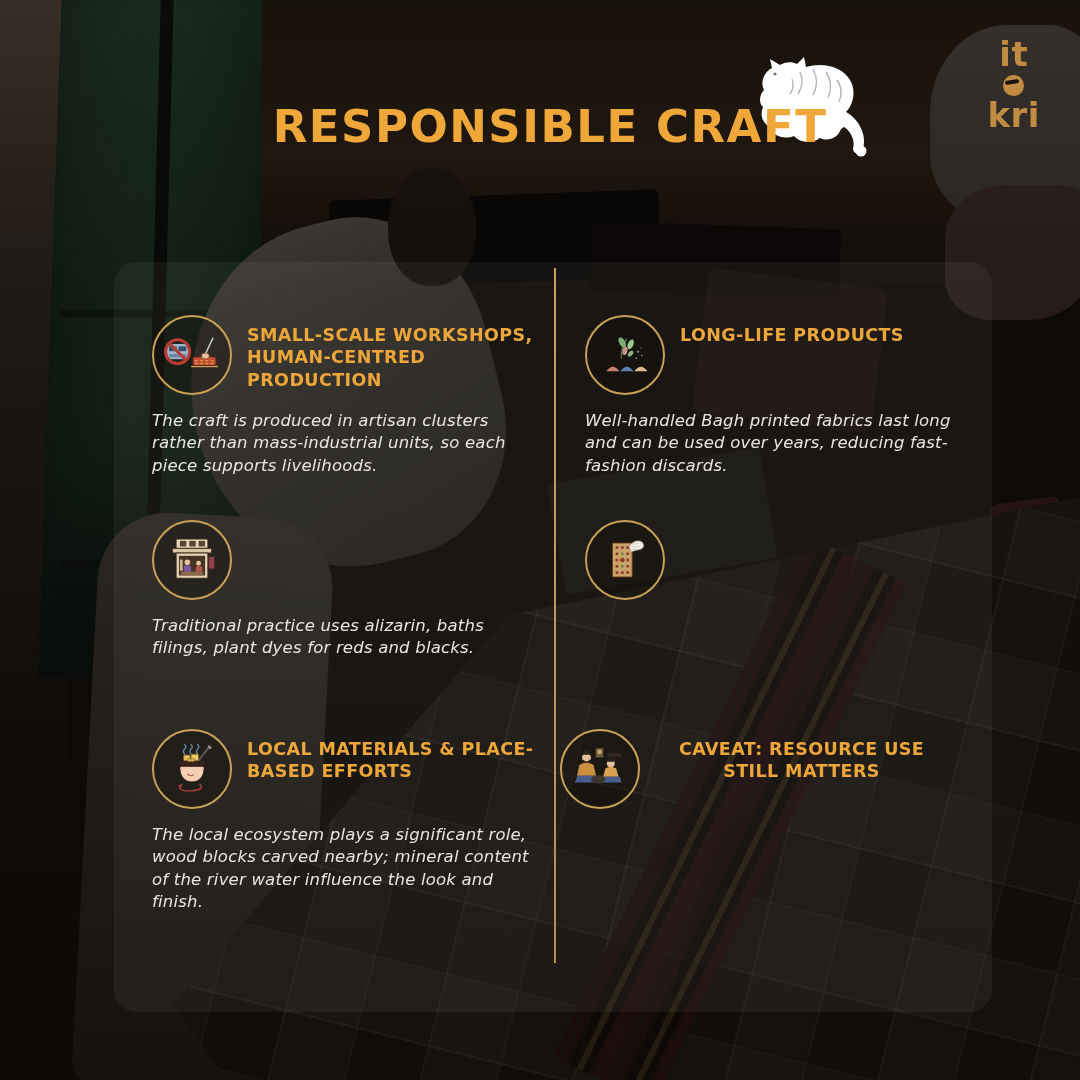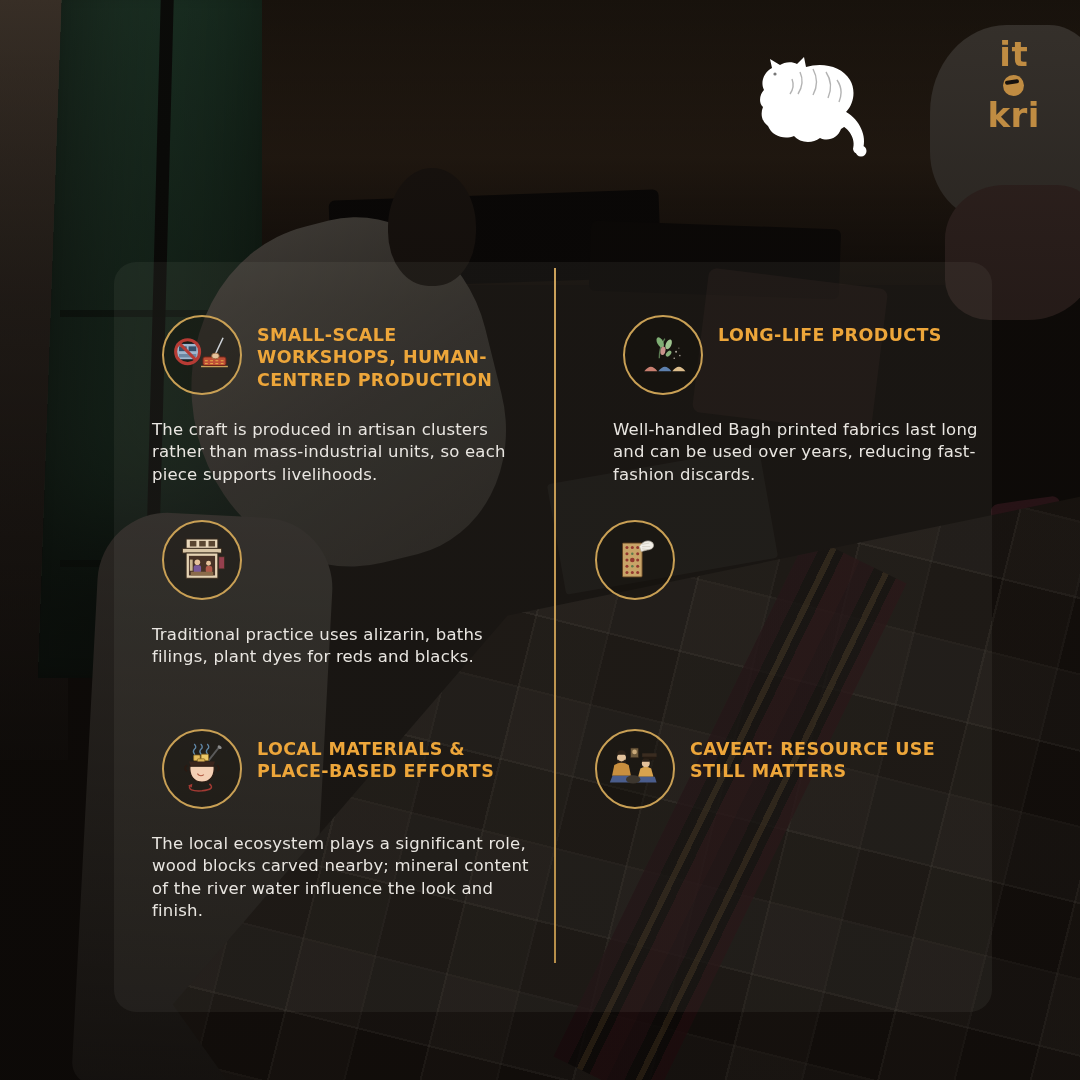--- a/index.html
+++ b/index.html
@@ -67,29 +67,29 @@
     font-size:34px; font-weight:800; letter-spacing:.5px; display:flex; align-items:center;flex-direction:column; }
   .logo-o { display:inline-block; width:.62em; height:.62em; background:#c08c42;
     border-radius:50%; position:relative; margin:0 1px; top:1px; }
   .logo-o::after { content:""; position:absolute; left:10%; right:26%; top:22%; height:18%;
     background:#17120e; border-radius:2px; transform:rotate(-8deg); }
   .tiger { position:absolute; left:742px; top:52px; width:140px; height:112px; z-index:2; }
   .title { position:absolute; left:175px; top:98px; width:750px; z-index:3;
     text-align:center; color:#efa73a; font-size:45px; font-weight:800;
     letter-spacing:1.5px; line-height:1.3; }
   .sec { position:absolute; }
-  .sec-head { display:flex; align-items:flex-start; gap:15px;padding-left:10px; }
+  .sec-head { display:flex; align-items:flex-start; gap:15px; }
   .icon-circle { flex:0 0 80px; width:80px; height:80px; border:2px solid #c9a055;
     border-radius:50%; display:flex; align-items:center; justify-content:center;
     background:rgba(18,13,9,.35); }
   .icon-circle svg { display:block; }
   .sec-title { color:#eda63a; font-size:17.5px; font-weight:800; letter-spacing:.4px;
     line-height:1.28; padding-top:9px; text-transform:uppercase; }
   .sec-body { color:#e9e6e1; font-size:16.5px; line-height:1.35; letter-spacing:.2px;
-    margin-top:24px; font-weight:400; }
+    margin-top:15px; font-weight:400;font-style:italic; }
 </style>
 </head>
 <body>
 
 <div id="canvas">
 
   <div class="bg-layer">
     <div class="wall-strip"></div>
     <div class="green-door"></div>
     <div class="door-gap"></div>
@@ -132,20 +132,21 @@
         <path d="M71,17 q7,13 0,26"></path>
         <path d="M84,20 q8,12 2,26"></path>
         <path d="M50,27 q3,8 -2,15"></path>
         <path d="M95,28 q7,10 2,22"></path>
       </g>
       <circle cx="33" cy="22" r="1.6" fill="#777"></circle>
     </svg>
   </div>
 
   <h1 class="title">
+    <div>RESPONSIBLE CRAFT</div>
   </h1>
 
   <div class="panel"></div>
   <div class="divider"></div>
 
   <section class="sec" style="left:152px; top:315px; width:382px;">
     <div class="sec-head">
       <div class="icon-circle">
         <svg viewBox="0 0 60 48" width="58" height="46">
           <rect x="3" y="12" width="24" height="17" rx="1.5" fill="#9fb6cc" stroke="#1d2733" stroke-width="1.2"></rect>
@@ -159,21 +160,21 @@
           <path d="M33,30 h20 M33,33 h20" stroke="#e8b24a" stroke-width="1" stroke-dasharray="3 2.5" fill="none"></path>
           <line x1="52" y1="6" x2="43" y2="25" stroke="#cfd4d9" stroke-width="1.6"></line>
           <ellipse cx="44" cy="25" rx="4" ry="3" fill="#e6c39c" stroke="#8a5a34" stroke-width="0.8"></ellipse>
         </svg>
       </div>
       <h2 class="sec-title">SMALL-SCALE WORKSHOPS, HUMAN-CENTRED PRODUCTION</h2>
     </div>
     <p class="sec-body">The craft is produced in artisan clusters rather than mass-industrial units, so each piece supports livelihoods.</p>
   </section>
 
-  <section class="sec" style="left:613px; top:315px; width:388px;">
+  <section class="sec" style="left:585px; top:315px; width:388px;">
     <div class="sec-head">
       <div class="icon-circle">
         <svg viewBox="0 0 60 48" width="56" height="45">
           <path d="M26,27 C26,19 28,12 32,6" fill="none" stroke="#5a7a52" stroke-width="1.4"></path>
           <ellipse cx="27" cy="10" rx="3.2" ry="6" fill="#7fae74" transform="rotate(-28 27 10)"></ellipse>
           <ellipse cx="36" cy="12" rx="3" ry="5.5" fill="#9ec48f" transform="rotate(24 36 12)"></ellipse>
           <ellipse cx="30" cy="19" rx="2.6" ry="4.6" fill="#c9938c" transform="rotate(12 30 19)"></ellipse>
           <ellipse cx="36" cy="22" rx="2.2" ry="3.8" fill="#88b07c" transform="rotate(40 36 22)"></ellipse>
           <circle cx="44" cy="20" r="1" fill="#b9b3a8"></circle>
             <circle cx="48" cy="24" r=".9" fill="#9a948a"></circle>
@@ -260,21 +261,21 @@
           <path d="M38,44 q7,6 -8,7.5 q-16,1 -13,-6" fill="none" stroke="#a33a33" stroke-width="1.6"></path>
           <path d="M19,48 l-4,-2.2 l4.6,-2 z" fill="#a33a33"></path>
           <path d="M25,33 q3,4 7,1" stroke="#b05a42" stroke-width="1.2" fill="none"></path>
         </svg>
       </div>
       <h2 class="sec-title">LOCAL MATERIALS &amp; PLACE-BASED EFFORTS</h2>
     </div>
     <p class="sec-body">The local ecosystem plays a significant role, wood blocks carved nearby; mineral content of the river water influence the look and finish.</p>
   </section>
 
-  <section class="sec" style="left:585px; top:729px; width:388px;">
+  <section class="sec" style="left:560px; top:729px; width:388px;text-align:center;">
     <div class="sec-head">
       <div class="icon-circle">
         <svg viewBox="0 0 60 52" width="54" height="47">
           <rect x="25" y="2" width="9" height="11" rx="1" fill="#6e5a3c" stroke="#2a2018" stroke-width=".8"></rect>
           <circle cx="29.5" cy="6.5" r="2.6" fill="#c9a97a"></circle>
           <rect x="38" y="8" width="16" height="4" fill="#3a2c20"></rect>
           <rect x="39" y="12" width="14" height="3" fill="#241a12"></rect>
           <circle cx="15" cy="13" r="5" fill="#e3c29b"></circle>
           <path d="M15,4.5 a5,4.5 0 0 1 5,5 h-10 a5,4.5 0 0 1 5,-5 z" fill="#2b2118"></path>
           <path d="M11,15 a5,5 0 0 0 8,0 l1,4 a6,5 0 0 1 -10,0 z" fill="#2b2118"></path>

